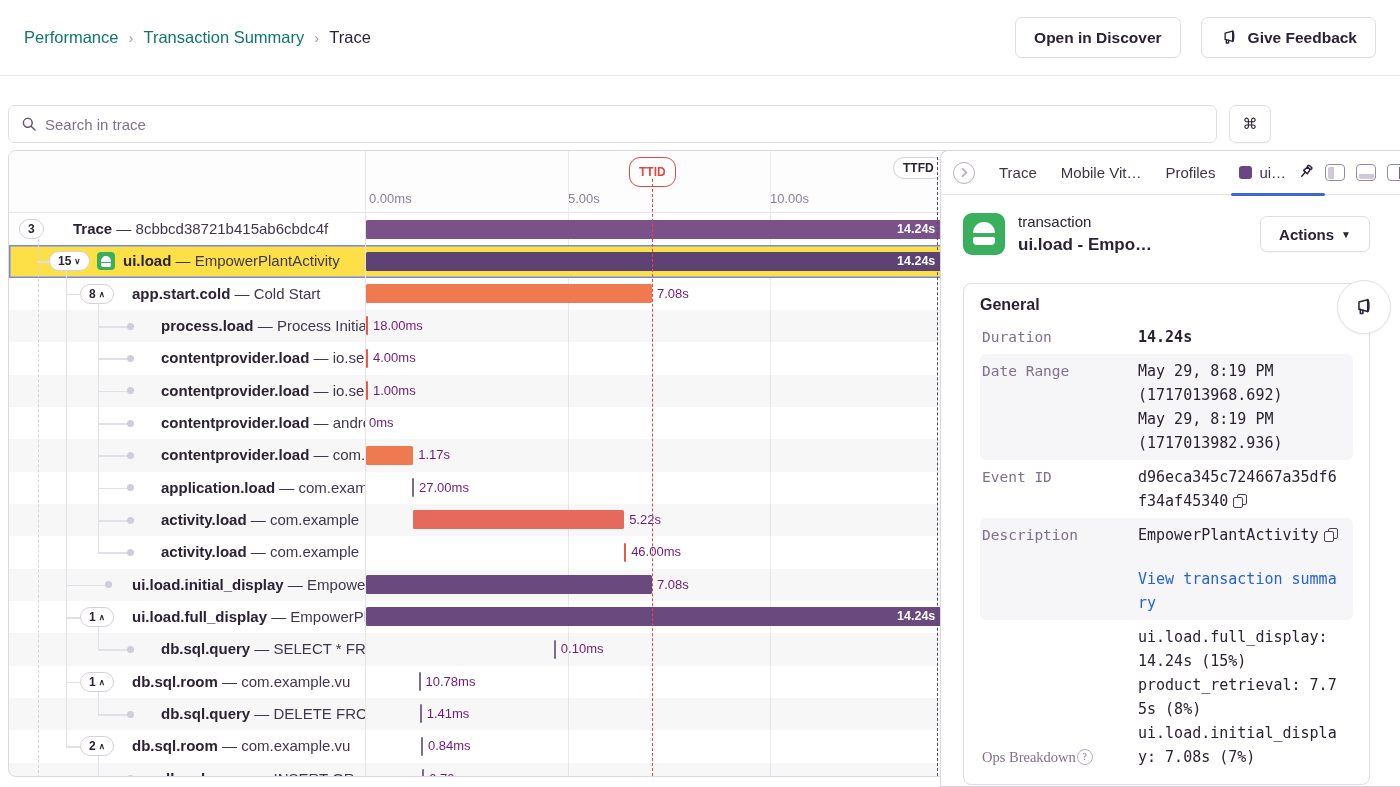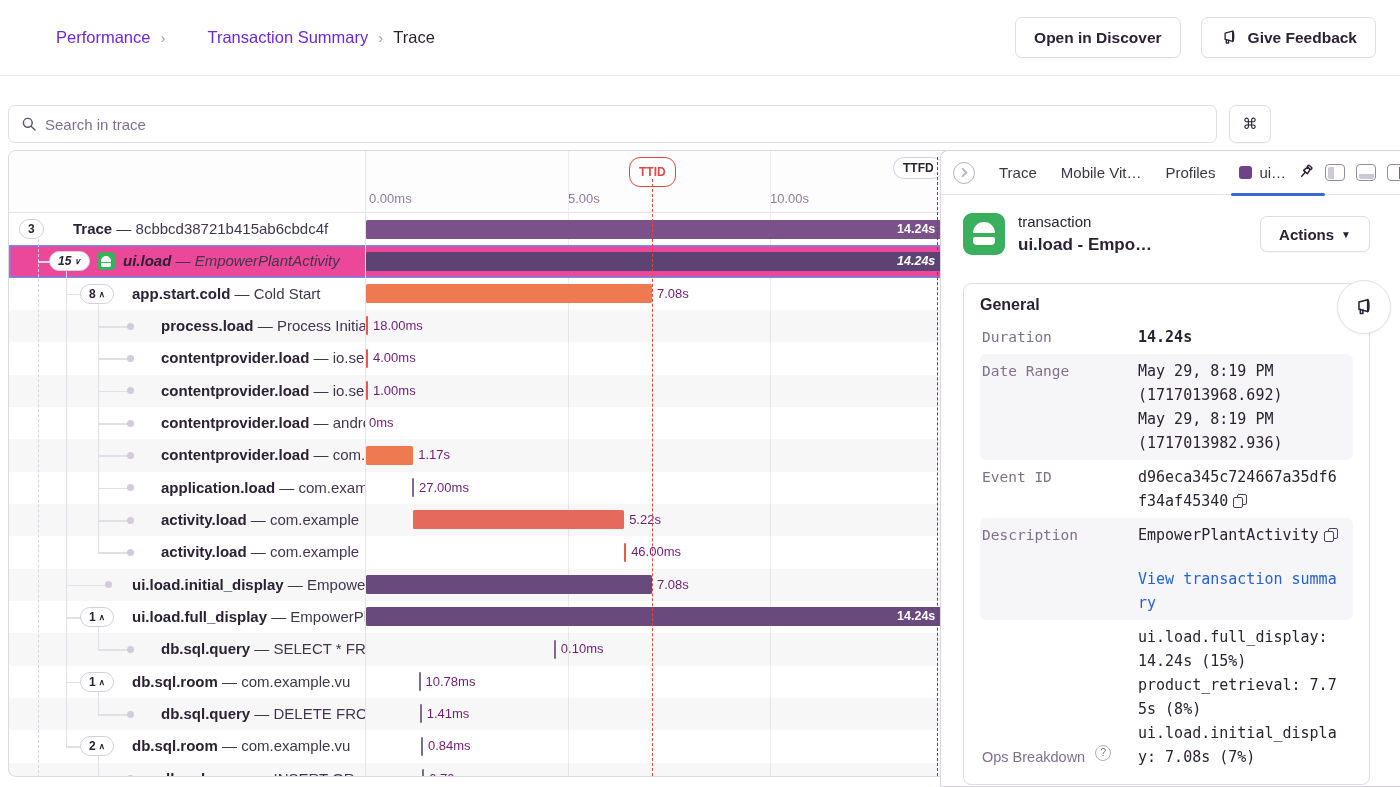--- a/index.html
+++ b/index.html
@@ -4,21 +4,21 @@
 <style>
   * { margin:0; padding:0; box-sizing:border-box; }
   html,body { width:1400px; height:787px; overflow:hidden; background:#fff;
     font-family:"Liberation Sans", sans-serif; color:#2b2233; }
   .stage { position:relative; width:1400px; height:787px; }
 
   
   .topbar { position:absolute; left:0; top:0; width:1400px; height:76px; background:#fff;
     border-bottom:1px solid #eceaf0; display:flex; align-items:center; padding:0 24px; }
   .crumbs { display:flex; align-items:center; gap:10px; font-size:16.5px; }
-  .crumb-link { color:#6d28d9; cursor:pointer;margin-left:32px; }
+  .crumb-link { color:#0f766e; cursor:pointer; }
   .crumb-sep { color:#a79dad; font-size:15px; }
   .crumb-current { color:#2b2233; }
   .topbar-actions { margin-left:auto; display:flex; gap:20px; }
   .btn { display:inline-flex; align-items:center; justify-content:center; gap:9px;
     background:#fff; border:1px solid #e0dce4; border-radius:7px; color:#2b2233;
     font-weight:700; font-size:15.5px; height:41px; padding:0 18px; cursor:pointer;
     box-shadow:0 1px 1px rgba(43,34,51,.03); }
   .btn svg { flex:none; }
 
   
@@ -39,21 +39,21 @@
   .axis-label { position:absolute; top:40px; font-size:13px; color:#8b7f98; }
   .ttid-pill { position:absolute; left:620px; top:6px; height:30px; padding:0 9px; border-radius:11px;
     border:1.5px solid #e0483f; color:#e0483f; background:#fff; font-size:12px; font-weight:700;
     display:flex; align-items:center; }
   .ttfd-pill { position:absolute; left:884px; top:6px; height:22px; padding:0 9px; border-radius:11px;
     border:1.5px solid #d6d0db; color:#2b2233; background:#fff; font-size:12px; font-weight:700;
     display:flex; align-items:center; }
   .trace-body { position:absolute; left:0; top:62px; width:100%; height:565px; overflow:hidden; }
   .trow { position:relative; width:100%; height:32.33px; }
   .trow.alt { background:rgba(80,70,96,0.045); }
-  .trow.sel { box-shadow:inset 0 0 0 1.5px #7289ec; background:#ec4899;font-style:italic; }
+  .trow.sel { box-shadow:inset 0 0 0 1.5px #7289ec; background:#fde047; }
   .tcell { position:absolute; left:0; top:0; bottom:0; width:356px; overflow:hidden; white-space:nowrap; }
   .tlabel { position:absolute; top:0; line-height:32.33px; font-size:15px; white-space:nowrap; }
   .tlabel .op { font-weight:700; color:#2b2233; }
   .tlabel .desc { color:#41374c; }
   .pill { position:absolute; height:20px; border:1.5px solid #d5cfdb; border-radius:10px; background:#fff;
     display:flex; align-items:center; gap:3px; padding:0 8px; font-size:12px; font-weight:700;
     color:#2b2233; z-index:3; cursor:pointer; }
   .pill .chev { font-size:8.5px; line-height:1; }
   .tdot { position:absolute; width:7px; height:7px; border-radius:50%; background:#d2cbd9; z-index:3; }
   .elbow { position:absolute; height:1.5px; background:#e3dfe8; z-index:2; }
@@ -106,21 +106,21 @@
   .actions-btn { margin-left:auto; height:36px; font-size:15px; gap:7px; }
   .actions-btn .chev { font-size:10px; }
 
   .gcard { position:relative; margin:14px 30px 0 22px; border:1px solid #e0dce5; border-radius:8px;
     padding:12px 16px 10px 16px; }
   .gcard-title { font-size:16px; font-weight:700; margin-bottom:6px; }
   .grow { display:flex; padding:5px 0; border-radius:6px; }
   .grow.shaded { background:#f6f5f8; }
   .glabel { flex:none; width:158px; font-family:"DejaVu Sans Mono",monospace; font-size:14.5px;
     color:#80708f; line-height:24px; padding-left:2px; }
-  .glabel.sans { font-family:Liberation Sans, sans-serif; font-size:14.5px; display:flex; gap:10px; }
+  .glabel.sans { font-family:Liberation Serif, serif; font-size:14.5px; display:flex; align-items:center; gap:1px; }
   .gvalue { width:202px; font-family:"DejaVu Sans Mono",monospace; font-size:15px; line-height:24px;
     color:#2b2233; word-break:break-all; }
   .gvalue.bold { font-weight:700; }
   .gvalue .pre { white-space:pre-line; word-break:normal; }
   .gvalue a { color:#2562d4; text-decoration:none; cursor:pointer; display:inline-block; margin-top:20px; }
   .grow.bottom-label { align-items:flex-end; }
   .copy { display:inline-block; position:relative; width:14px; height:14px; margin-left:5px; vertical-align:-2px; cursor:pointer; }
   .copy::before { content:""; position:absolute; right:0; top:0; width:8px; height:9px;
     border:1.5px solid #4d4158; border-radius:2px; }
   .copy::after { content:""; position:absolute; left:0; bottom:0; width:8px; height:9px;

